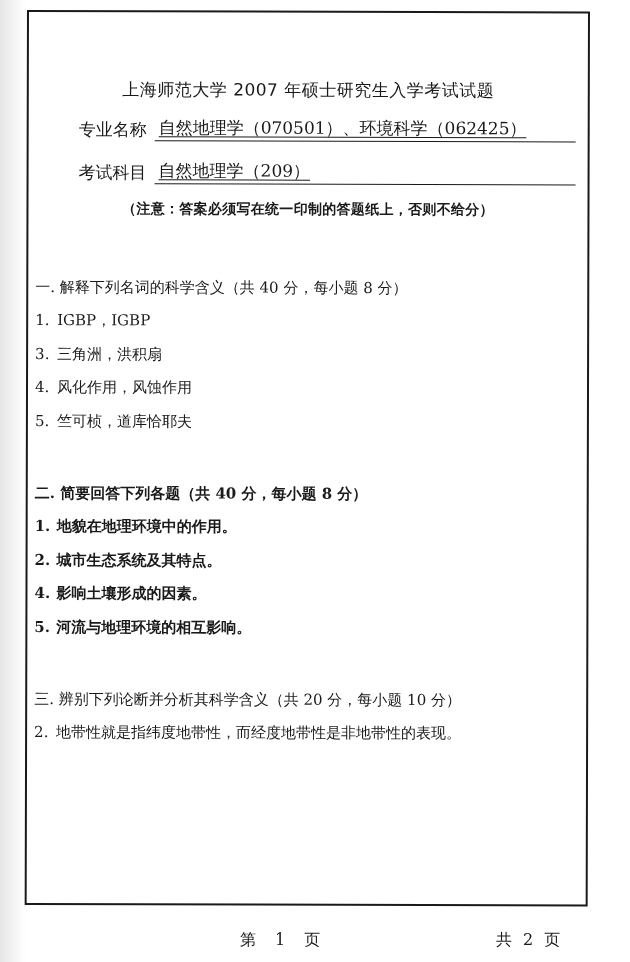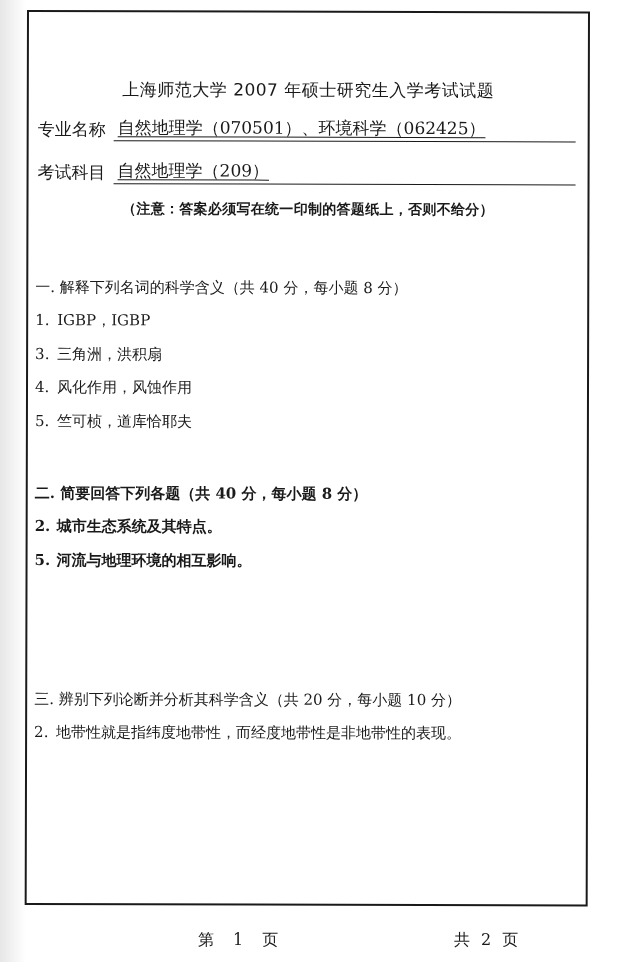--- a/index.html
+++ b/index.html
@@ -42,20 +42,21 @@
       left: 9px;
       right: 12px;
       display: flex;
       align-items: flex-end;
       font-size: 17px;
     }
     .field-row .label {
       font-family: Liberation Serif, serif;
       white-space: nowrap;
       padding-right: 8px;
+      margin-left: 41px;
     }
     .field-row .value {
       flex: 1;
       border-bottom: 1px solid #1a1a1a;
       padding-left: 4px;
       padding-bottom: 1px;
       white-space: nowrap;
     }
     .field-row .value span {
       text-decoration: underline;
@@ -96,20 +97,21 @@
       width: 22px;
     }
     .sec1 { top: 258px; }
     .sec2 { top: 464px; font-weight: bold; }
     .sec3 { top: 670px; }
     .footer {
       position: absolute;
       top: 930px;
       font-size: 16px;
       letter-spacing: 2px;
+      margin-left: 42px;
     }
     .footer-left { left: 198px; word-spacing: 10px; }
     .footer-right { left: 454px; word-spacing: 2px; }
   </style>
 </head>
 <body>
 
 <div class="frame">
   <div class="title">上海师范大学 2007 年硕士研究生入学考试试题</div>
 
@@ -128,21 +130,23 @@
   <div class="section sec1">
     <div class="section-heading">一. 解释下列名词的科学含义（共 40 分，每小题 8 分）</div>
     <div class="item"><span class="num">1.</span><span>IGBP，IGBP</span></div>
     <div class="item"><span class="num">3.</span><span>三角洲，洪积扇</span></div>
     <div class="item"><span class="num">4.</span><span>风化作用，风蚀作用</span></div>
     <div class="item"><span class="num">5.</span><span>竺可桢，道库恰耶夫</span></div>
   </div>
 
   <div class="section sec2">
     <div class="section-heading">二. 简要回答下列各题（共 40 分，每小题 8 分）</div>
+    <div class="item"><span class="num">1.</span><span>地貌在地理环境中的作用。</span></div>
     <div class="item"><span class="num">2.</span><span>城市生态系统及其特点。</span></div>
+    <div class="item"><span class="num">4.</span><span>影响土壤形成的因素。</span></div>
     <div class="item"><span class="num">5.</span><span>河流与地理环境的相互影响。</span></div>
   </div>
 
   <div class="section sec3">
     <div class="section-heading">三. 辨别下列论断并分析其科学含义（共 20 分，每小题 10 分）</div>
     <div class="item"><span class="num">2.</span><span>地带性就是指纬度地带性，而经度地带性是非地带性的表现。</span></div>
   </div>
 </div>
 
 <div class="footer footer-left">第 1 页</div>

